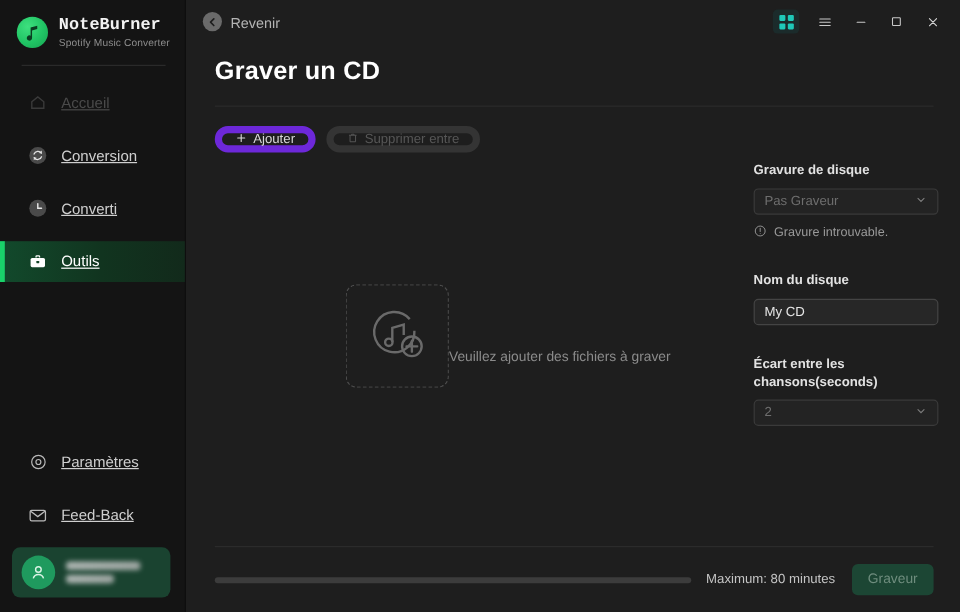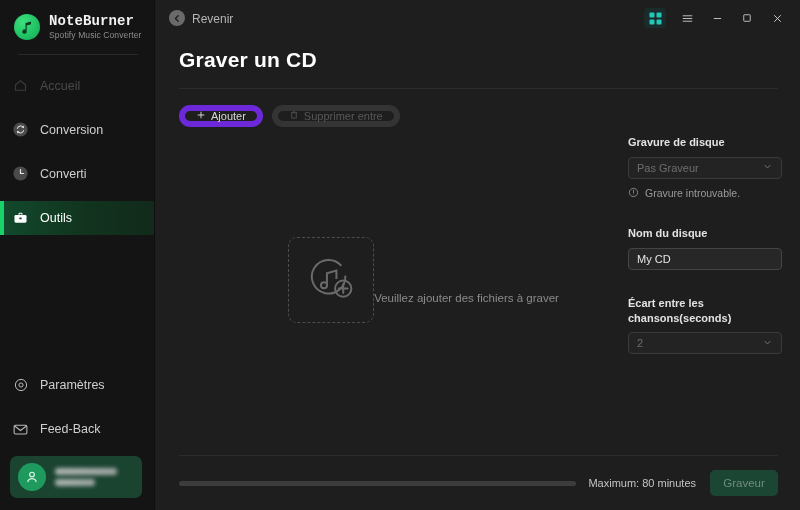--- a/index.html
+++ b/index.html
@@ -48,25 +48,26 @@
     height: 1px; background: #2a2a2a;
     margin: 13px 16px 0 18px;
   }
 
   .nav { margin-top: 14px; display: flex; flex-direction: column; }
   .nav-item {
     position: relative;
     height: 34px;
     display: flex; align-items: center;
     gap: 11px;
-    padding-left: 12px;
+    padding-left: 23px;
     color: #cfcfcf;
     font-size: 12.5px;
     cursor: pointer;
     margin-bottom: 0;
+    text-decoration: underline;
   }
   .nav-spacer { height: 10px; }
   .nav-item .nv-ico {
     width: 17px; height: 17px; flex: 0 0 17px;
     display: flex; align-items: center; justify-content: center;
   }
   .nav-item.dim { color: #4a4a4a; }
   .nav-item.dim .nv-ico svg { opacity: .45; }
   .nav-item.active {
     background: linear-gradient(90deg, #124a2c 0%, #11341f 55%, #122a1b 100%);

